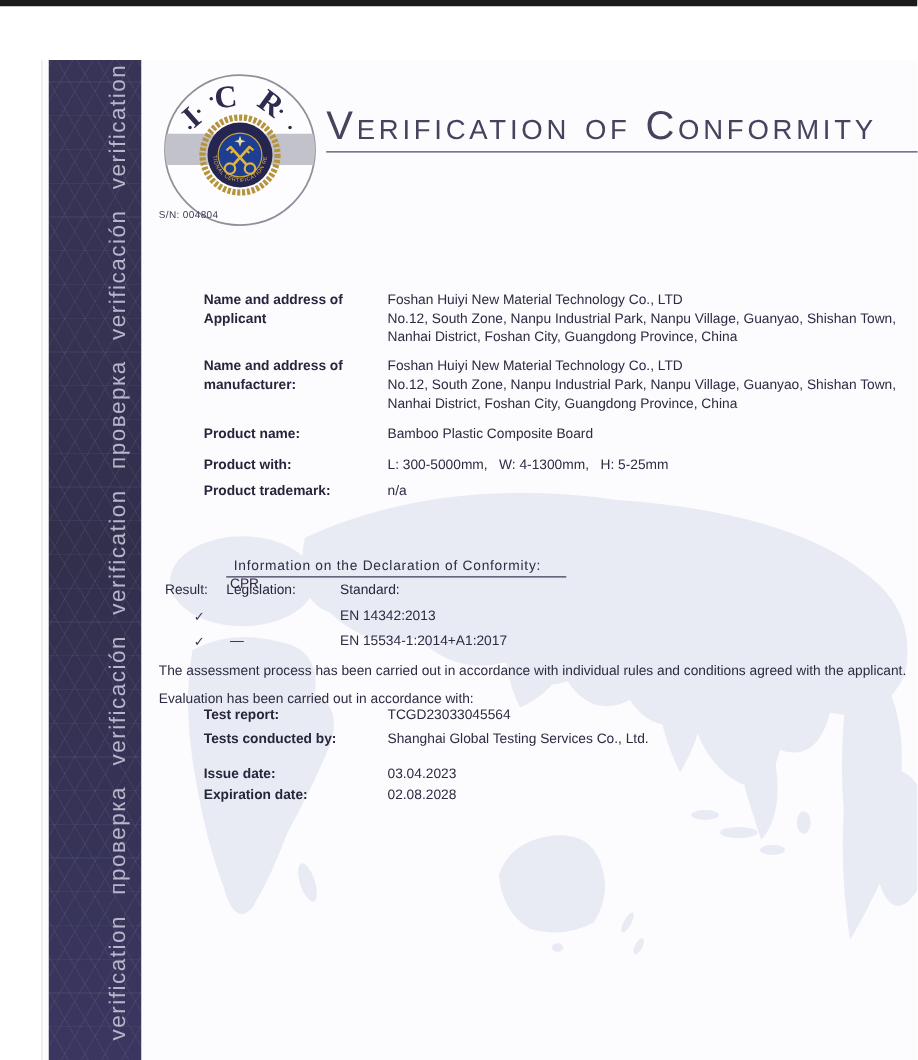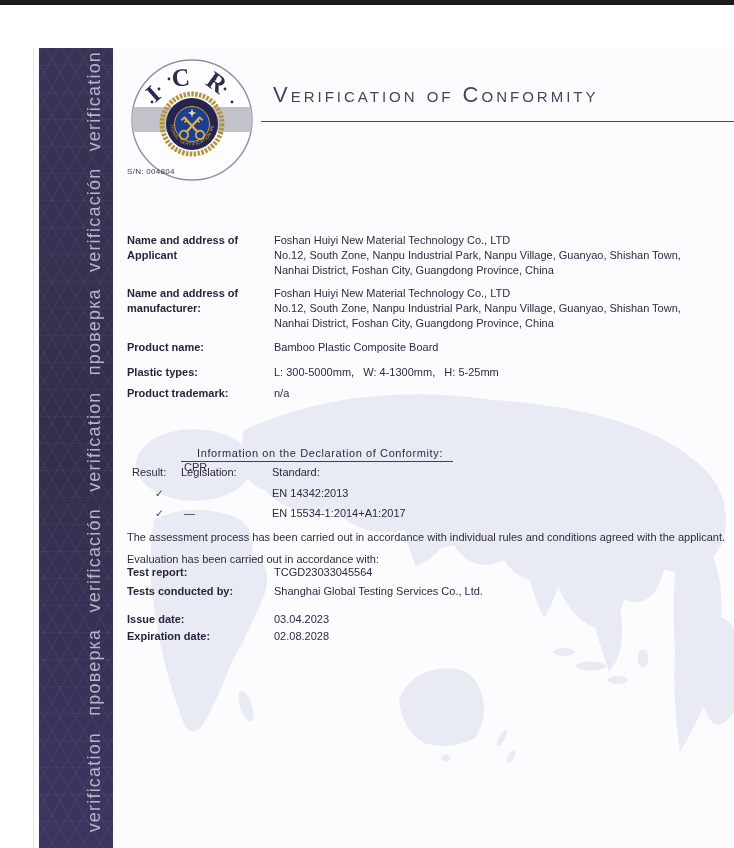--- a/index.html
+++ b/index.html
@@ -38,42 +38,40 @@
   }
 
   .content { position:absolute; inset:0; z-index:4; }
 
   .seal { position:absolute; left:94px; top:8px; width:128px; height:128px; }
 
   .serial { position:absolute; left:93px; top:119px; font-size:8px; letter-spacing:.3px; color:#3c3b57; }
 
   .title {
     position:absolute; left:227px; top:34px; white-space:nowrap;
-    font-size:22px; font-weight:400; font-variant:small-caps; letter-spacing:3px;
+    font-size:32px; font-weight:400; font-variant:small-caps; letter-spacing:3px;
     color:#45445e;
-    margin-left:12px;
   }
   .title-underline { position:absolute; left:227px; top:73px; width:600px; height:1.4px; background:#4b4a68; }
 
   .certno { position:absolute; left:241px; top:140px; color:#1e1d36; white-space:nowrap; }
   .certno .no-label { font-size:15px; margin-right:7px; }
   .certno .no-value { font-size:18.5px; font-weight:700; letter-spacing:.2px; }
 
   .frow { position:absolute; left:93px; width:610px; display:flex; font-size:11px; line-height:15px; }
-  .flbl { width:147px; flex-shrink:0; font-weight:700; color:#26253c; }
+  .flbl { width:147px; flex-shrink:0; font-weight:700; color:#26253c;margin-left:36px; }
   .fval { color:#2c2b42; }
   .pre { white-space:pre; }
 
   .scope { position:absolute; left:93px; top:370px; font-size:11px; letter-spacing:.3px; }
 
   .tcaption {
     position:absolute; left:147px; top:399px; width:272px; box-sizing:border-box;
     padding:0 0 2px 6px; font-size:11px; letter-spacing:.6px;
     border-bottom:1.2px solid #3e3d58;
-    text-align:center;
   }
   .tcell { position:absolute; font-size:11px; }
   .bold { font-weight:400; color:#26253c; }
   .check { color:#3a3a5c; font-size:10.5px; }
 
   .para { position:absolute; left:93px; width:612px; font-size:11px; }
 </style>
 </head>
 <body>
 
@@ -183,21 +181,21 @@
         <div>Nanhai District, Foshan City, Guangdong Province, China</div>
       </div>
     </div>
 
     <div class="frow" style="top:292px">
       <div class="flbl">Product name:</div>
       <div class="fval">Bamboo Plastic Composite Board</div>
     </div>
 
     <div class="frow" style="top:317px">
-      <div class="flbl">Plastic types:</div>
+      <div class="flbl">Product with:</div>
       <div class="fval pre">L: 300-5000mm,   W: 4-1300mm,   H: 5-25mm</div>
     </div>
 
     <div class="frow" style="top:338px">
       <div class="flbl">Product trademark:</div>
       <div class="fval">n/a</div>
     </div>
 
 
     <div class="tcaption">Information on the Declaration of Conformity:</div>

